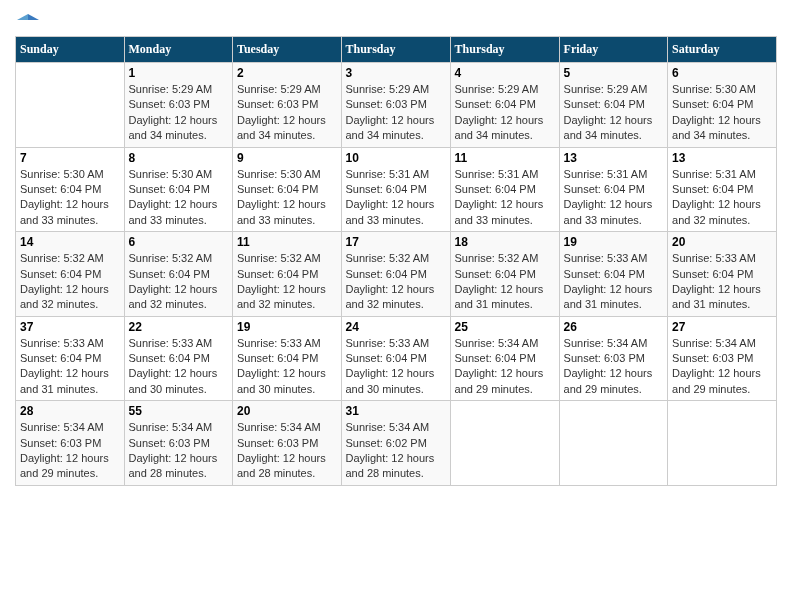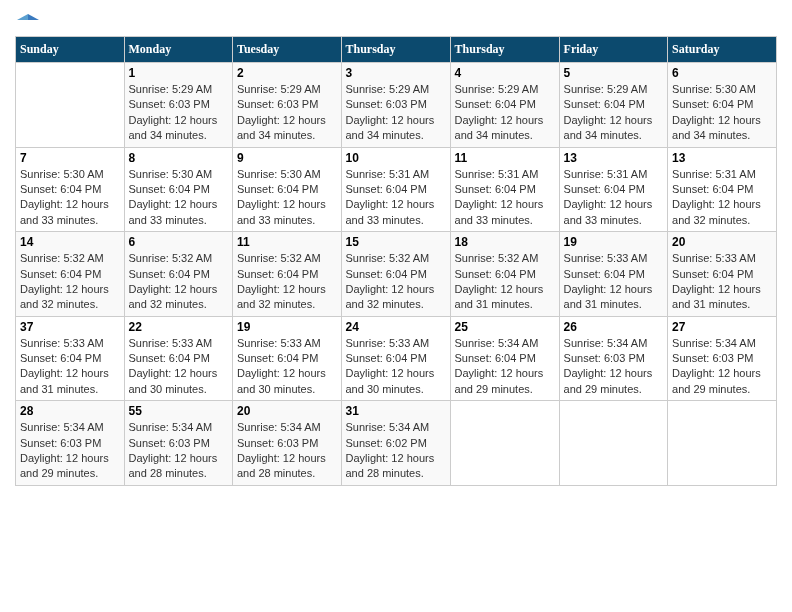--- a/index.html
+++ b/index.html
@@ -216,21 +216,21 @@
 and 32 minutes.</div>
         </td>
         <td>
           <div class="day-number">11</div>
           <div class="day-info" style="white-space: pre-line;">Sunrise: 5:32 AM
 Sunset: 6:04 PM
 Daylight: 12 hours
 and 32 minutes.</div>
         </td>
         <td>
-          <div class="day-number">15</div>
+          <div class="day-number">17</div>
           <div class="day-info" style="white-space: pre-line;">Sunrise: 5:32 AM
 Sunset: 6:04 PM
 Daylight: 12 hours
 and 32 minutes.</div>
         </td>
         <td>
           <div class="day-number">18</div>
           <div class="day-info" style="white-space: pre-line;">Sunrise: 5:32 AM
 Sunset: 6:04 PM
 Daylight: 12 hours

